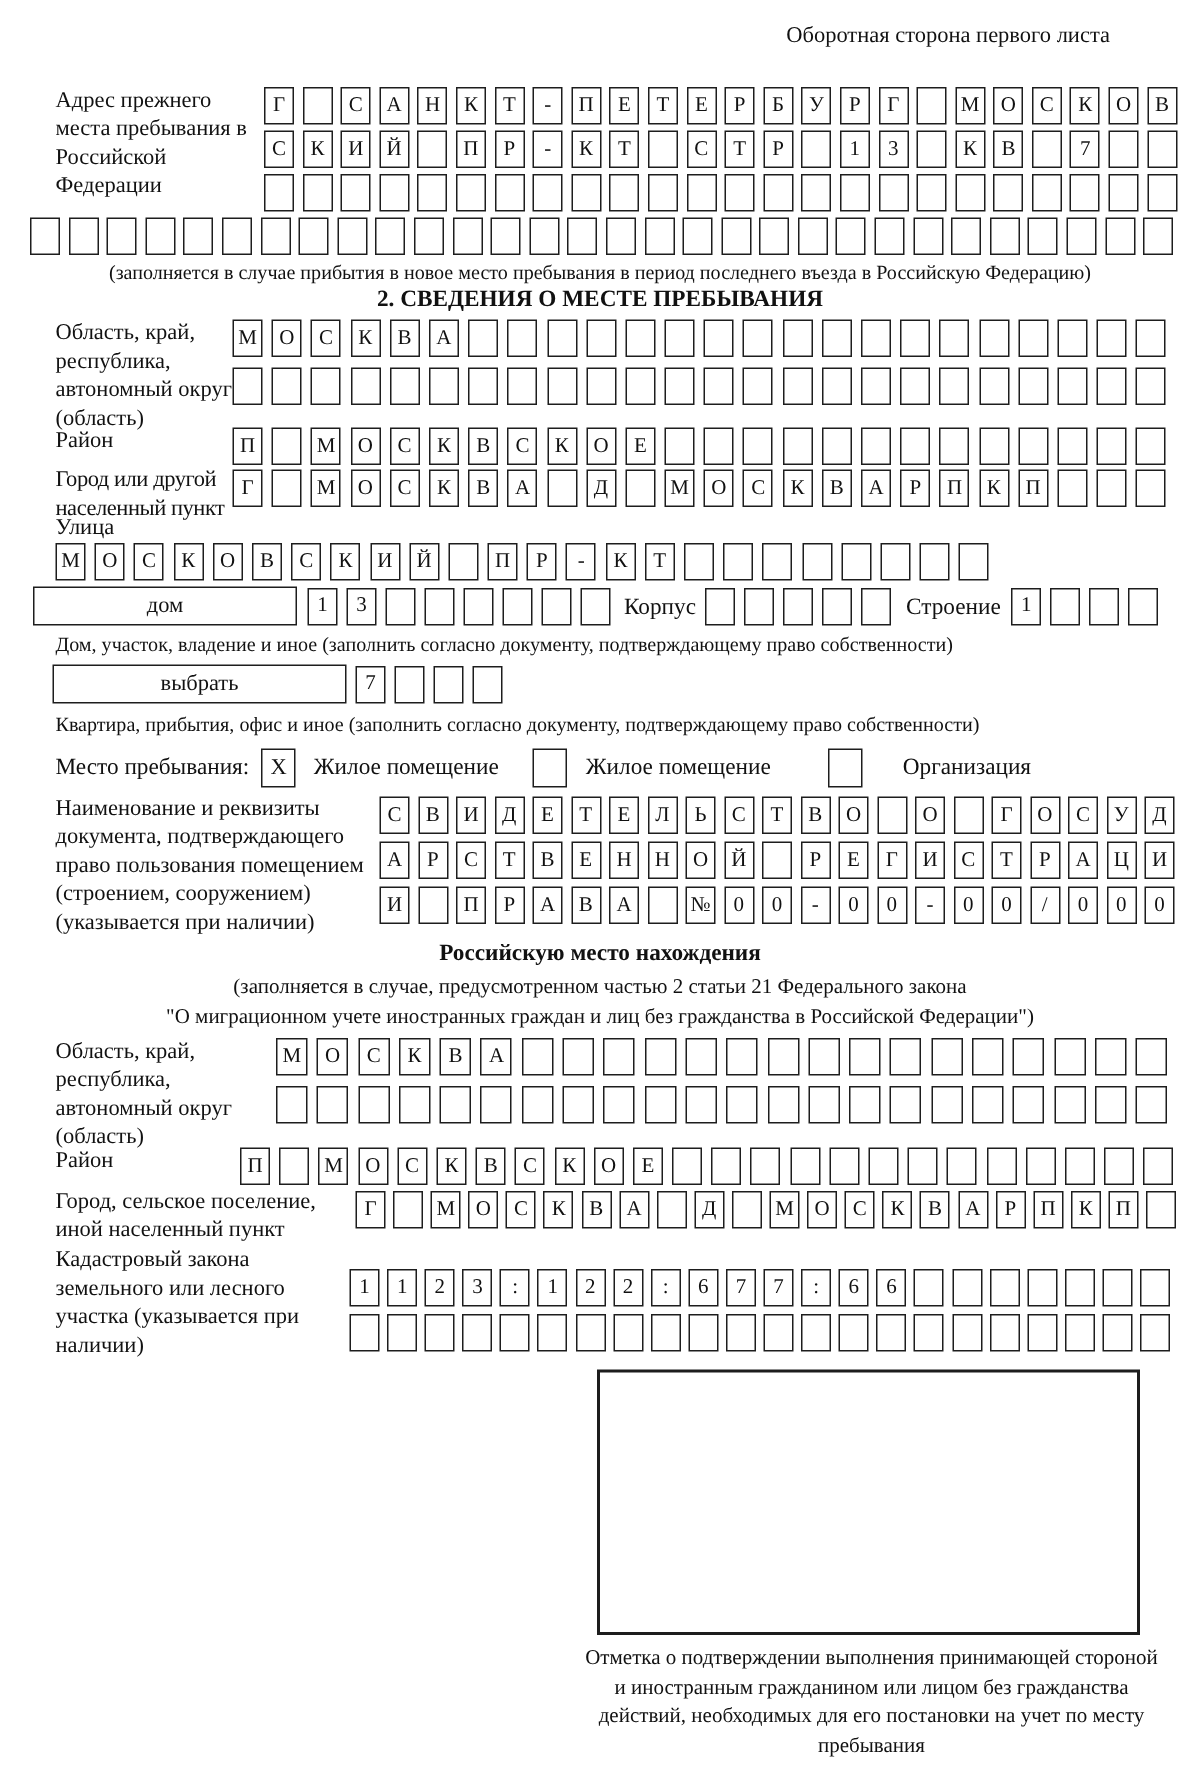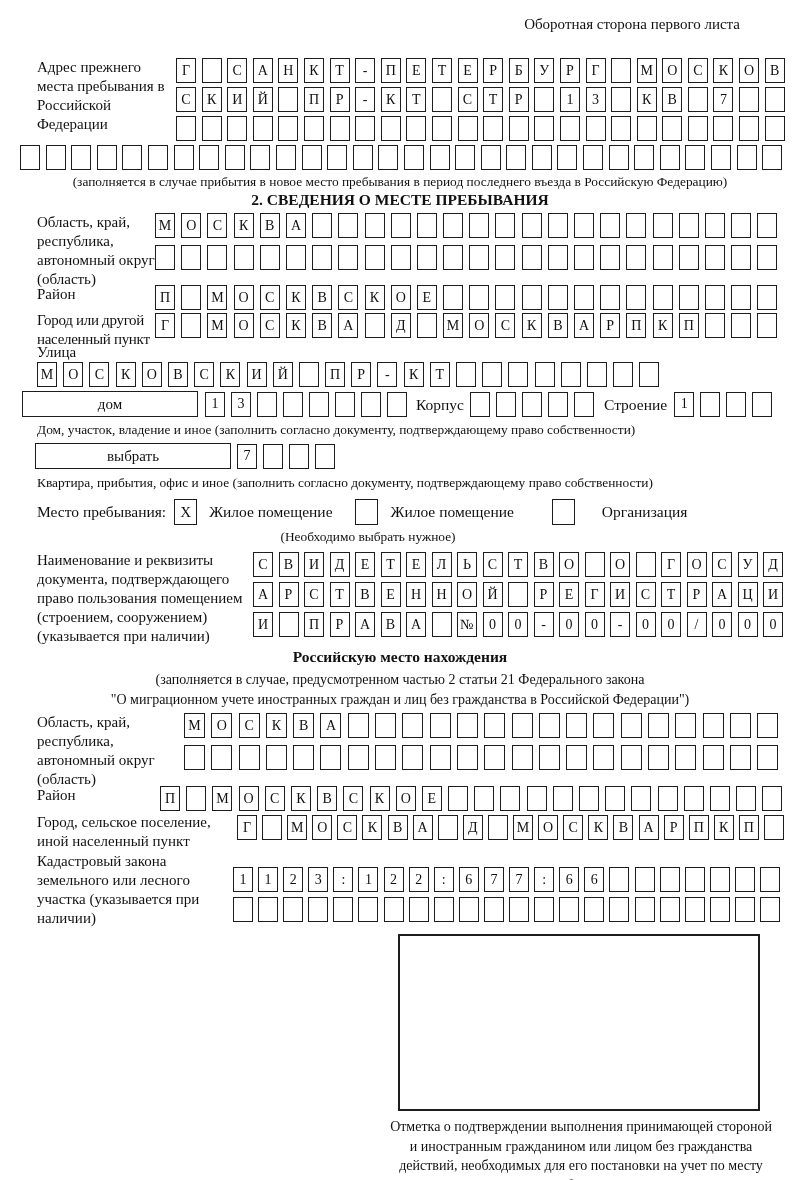--- a/index.html
+++ b/index.html
@@ -363,21 +363,20 @@
 
   <div class="stay-row" style="margin-top:7px;">
     <span>Место пребывания:</span>
     <span class="chk" style="margin-left:8px;">X</span>
     <span style="margin-left:12px;">Жилое помещение</span>
     <span class="chk" style="margin-left:22px;"></span>
     <span style="margin-left:13px;">Жилое помещение</span>
     <span class="chk" style="margin-left:38px;"></span>
     <span style="margin-left:27px;">Организация</span>
   </div>
-  <div class="caption center" style="margin-top:3px; padding-right:64px;">(Необходимо выбрать нужное)</div>
 
   <div class="field" style="margin-top:5px;">
     <div class="f-label" style="width:216px;">Наименование и реквизиты документа, подтверждающего право пользования помещением (строением, сооружением) (указывается при наличии)</div>
     <div class="rows" style="gap:5px; padding-top:1px;">
       <div class="cellrow g-doc">
           <span class="cell filled">С</span>
           <span class="cell filled">В</span>
           <span class="cell filled">И</span>
           <span class="cell filled">Д</span>
           <span class="cell filled">Е</span>

